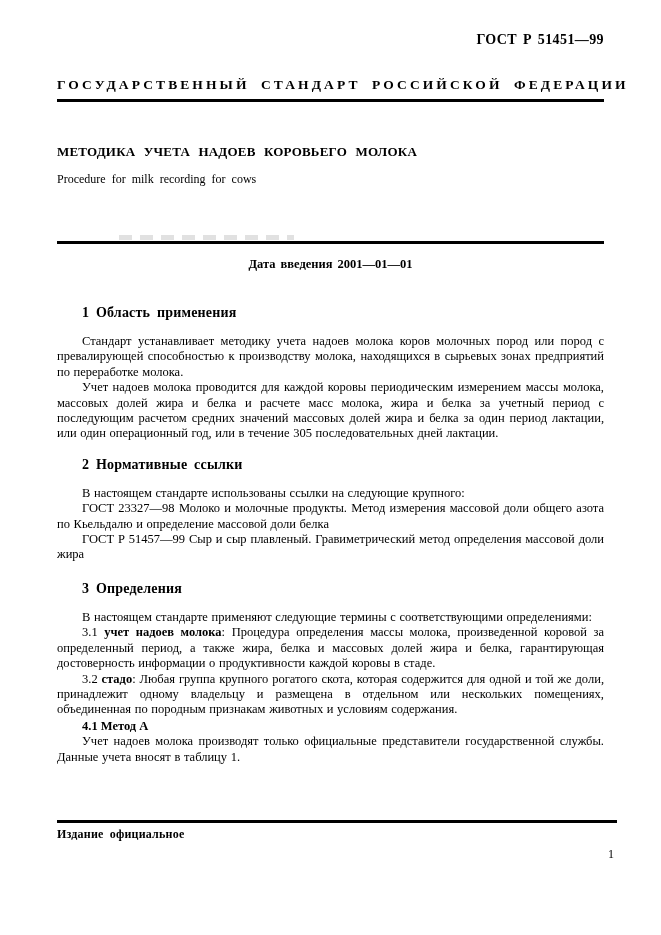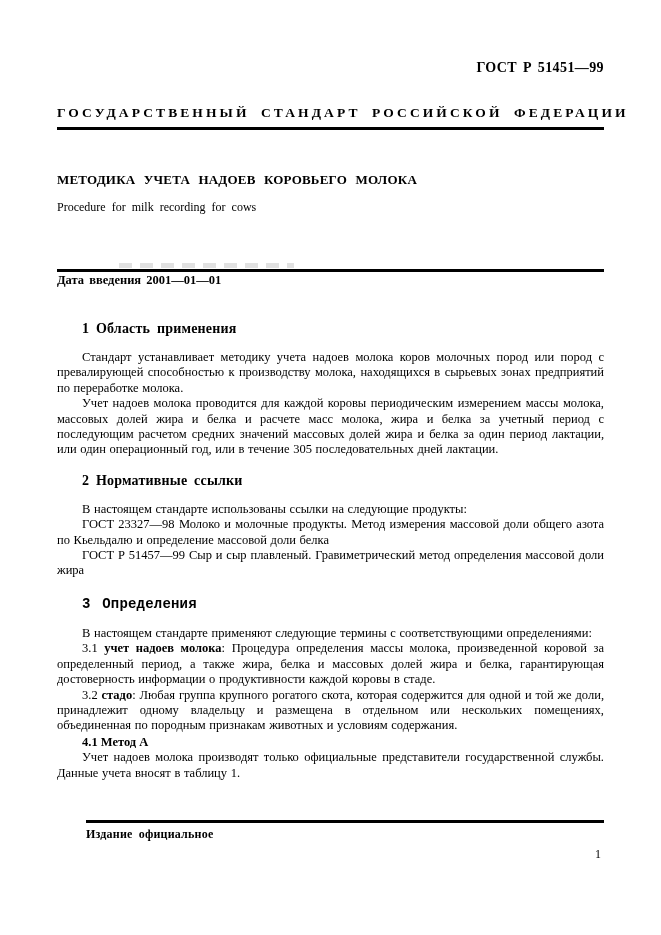--- a/index.html
+++ b/index.html
@@ -8,21 +8,21 @@
     background: #ffffff;
   }
   .page {
     position: relative;
     width: 661px;
     height: 935px;
     background: #ffffff;
     color: #000000;
     font-family: "Liberation Serif", "DejaVu Serif", serif;
     box-sizing: border-box;
-    padding: 60px 57px 0 57px;
+    padding: 32px 57px 0 57px;
     overflow: hidden;
   }
   .doc-code {
     text-align: right;
     font-weight: bold;
     font-size: 14px;
     line-height: 16px;
     letter-spacing: 0.4px;
     word-spacing: 2px;
   }
@@ -64,59 +64,58 @@
     position: absolute;
     left: 62px;
     top: -6px;
     width: 175px;
     height: 5px;
     background: repeating-linear-gradient(90deg, #c9c9c9 0 13px, transparent 13px 21px);
     opacity: 0.55;
     filter: blur(0.6px);
   }
   .date {
-    margin-top: 1px;
-    text-align: left;
+    margin-top: 13px;
+    text-align: center;
     font-weight: bold;
     font-size: 12.5px;
     line-height: 15px;
     word-spacing: 2px;
   }
   .sec-h {
     margin: 14px 0 13px 25px;
     font-size: 14px;
     line-height: 17px;
     font-weight: bold;
     word-spacing: 3px;
     letter-spacing: 0.2px;
   }
   .sec-h.first { margin-top: 32px; }
-  .sec-h.gap { margin-top: 17px; font-family: Liberation Mono, monospace; }
+  .sec-h.gap { margin-top: 17px; }
   p.body-p {
     margin: 0;
     font-size: 12.5px;
     line-height: 15.4px;
     text-align: justify;
     text-indent: 25px;
     word-spacing: 0.5px;
   }
   .sub-h {
     margin: 1px 0 0 0;
     font-weight: bold;
     font-size: 12.5px;
     line-height: 15.4px;
     text-indent: 25px;
   }
   b.term { font-weight: bold; }
   .footer {
     position: absolute;
     left: 57px;
-    right: 57px;
+    right: 44px;
     top: 820px;
-    margin-left: 29px;
   }
   .footer-rule { height: 2.5px; }
   .edition {
     margin-top: 4px;
     font-weight: bold;
     font-size: 12px;
     line-height: 15px;
     word-spacing: 3px;
     letter-spacing: 0.2px;
   }
@@ -150,21 +149,21 @@
   <div class="date">Дата введения 2001—01—01</div>
 
   <section>
     <h2 class="sec-h first">1 Область применения</h2>
     <p class="body-p">Стандарт устанавливает методику учета надоев молока коров молочных пород или пород с превалирующей способностью к производству молока, находящихся в сырьевых зонах предприятий по переработке молока.</p>
     <p class="body-p">Учет надоев молока проводится для каждой коровы периодическим измерением массы молока, массовых долей жира и белка и расчете масс молока, жира и белка за учетный период с последующим расчетом средних значений массовых долей жира и белка за один период лактации, или один операционный год, или в течение 305 последовательных дней лактации.</p>
   </section>
 
   <section>
     <h2 class="sec-h">2 Нормативные ссылки</h2>
-    <p class="body-p">В настоящем стандарте использованы ссылки на следующие продукты:</p>
+    <p class="body-p">В настоящем стандарте использованы ссылки на следующие крупного:</p>
     <p class="body-p">ГОСТ 23327—98 Молоко и молочные продукты. Метод измерения массовой доли общего азота по Кьельдалю и определение массовой доли белка</p>
     <p class="body-p">ГОСТ Р 51457—99 Сыр и сыр плавленый. Гравиметрический метод определения массовой доли жира</p>
   </section>
 
   <section>
     <h2 class="sec-h gap">3 Определения</h2>
     <p class="body-p">В настоящем стандарте применяют следующие термины с соответствующими определениями:</p>
     <p class="body-p"><span>3.1 </span><b class="term">учет надоев молока</b><span>: Процедура определения массы молока, произведенной коровой за определенный период, а также жира, белка и массовых долей жира и белка, гарантирующая достоверность информации о продуктивности каждой коровы в стаде.</span></p>
     <p class="body-p"><span>3.2 </span><b class="term">стадо</b><span>: Любая группа крупного рогатого скота, которая содержится для одной и той же доли, принадлежит одному владельцу и размещена в отдельном или нескольких помещениях, объединенная по породным признакам животных и условиям содержания.</span></p>
   </section>

